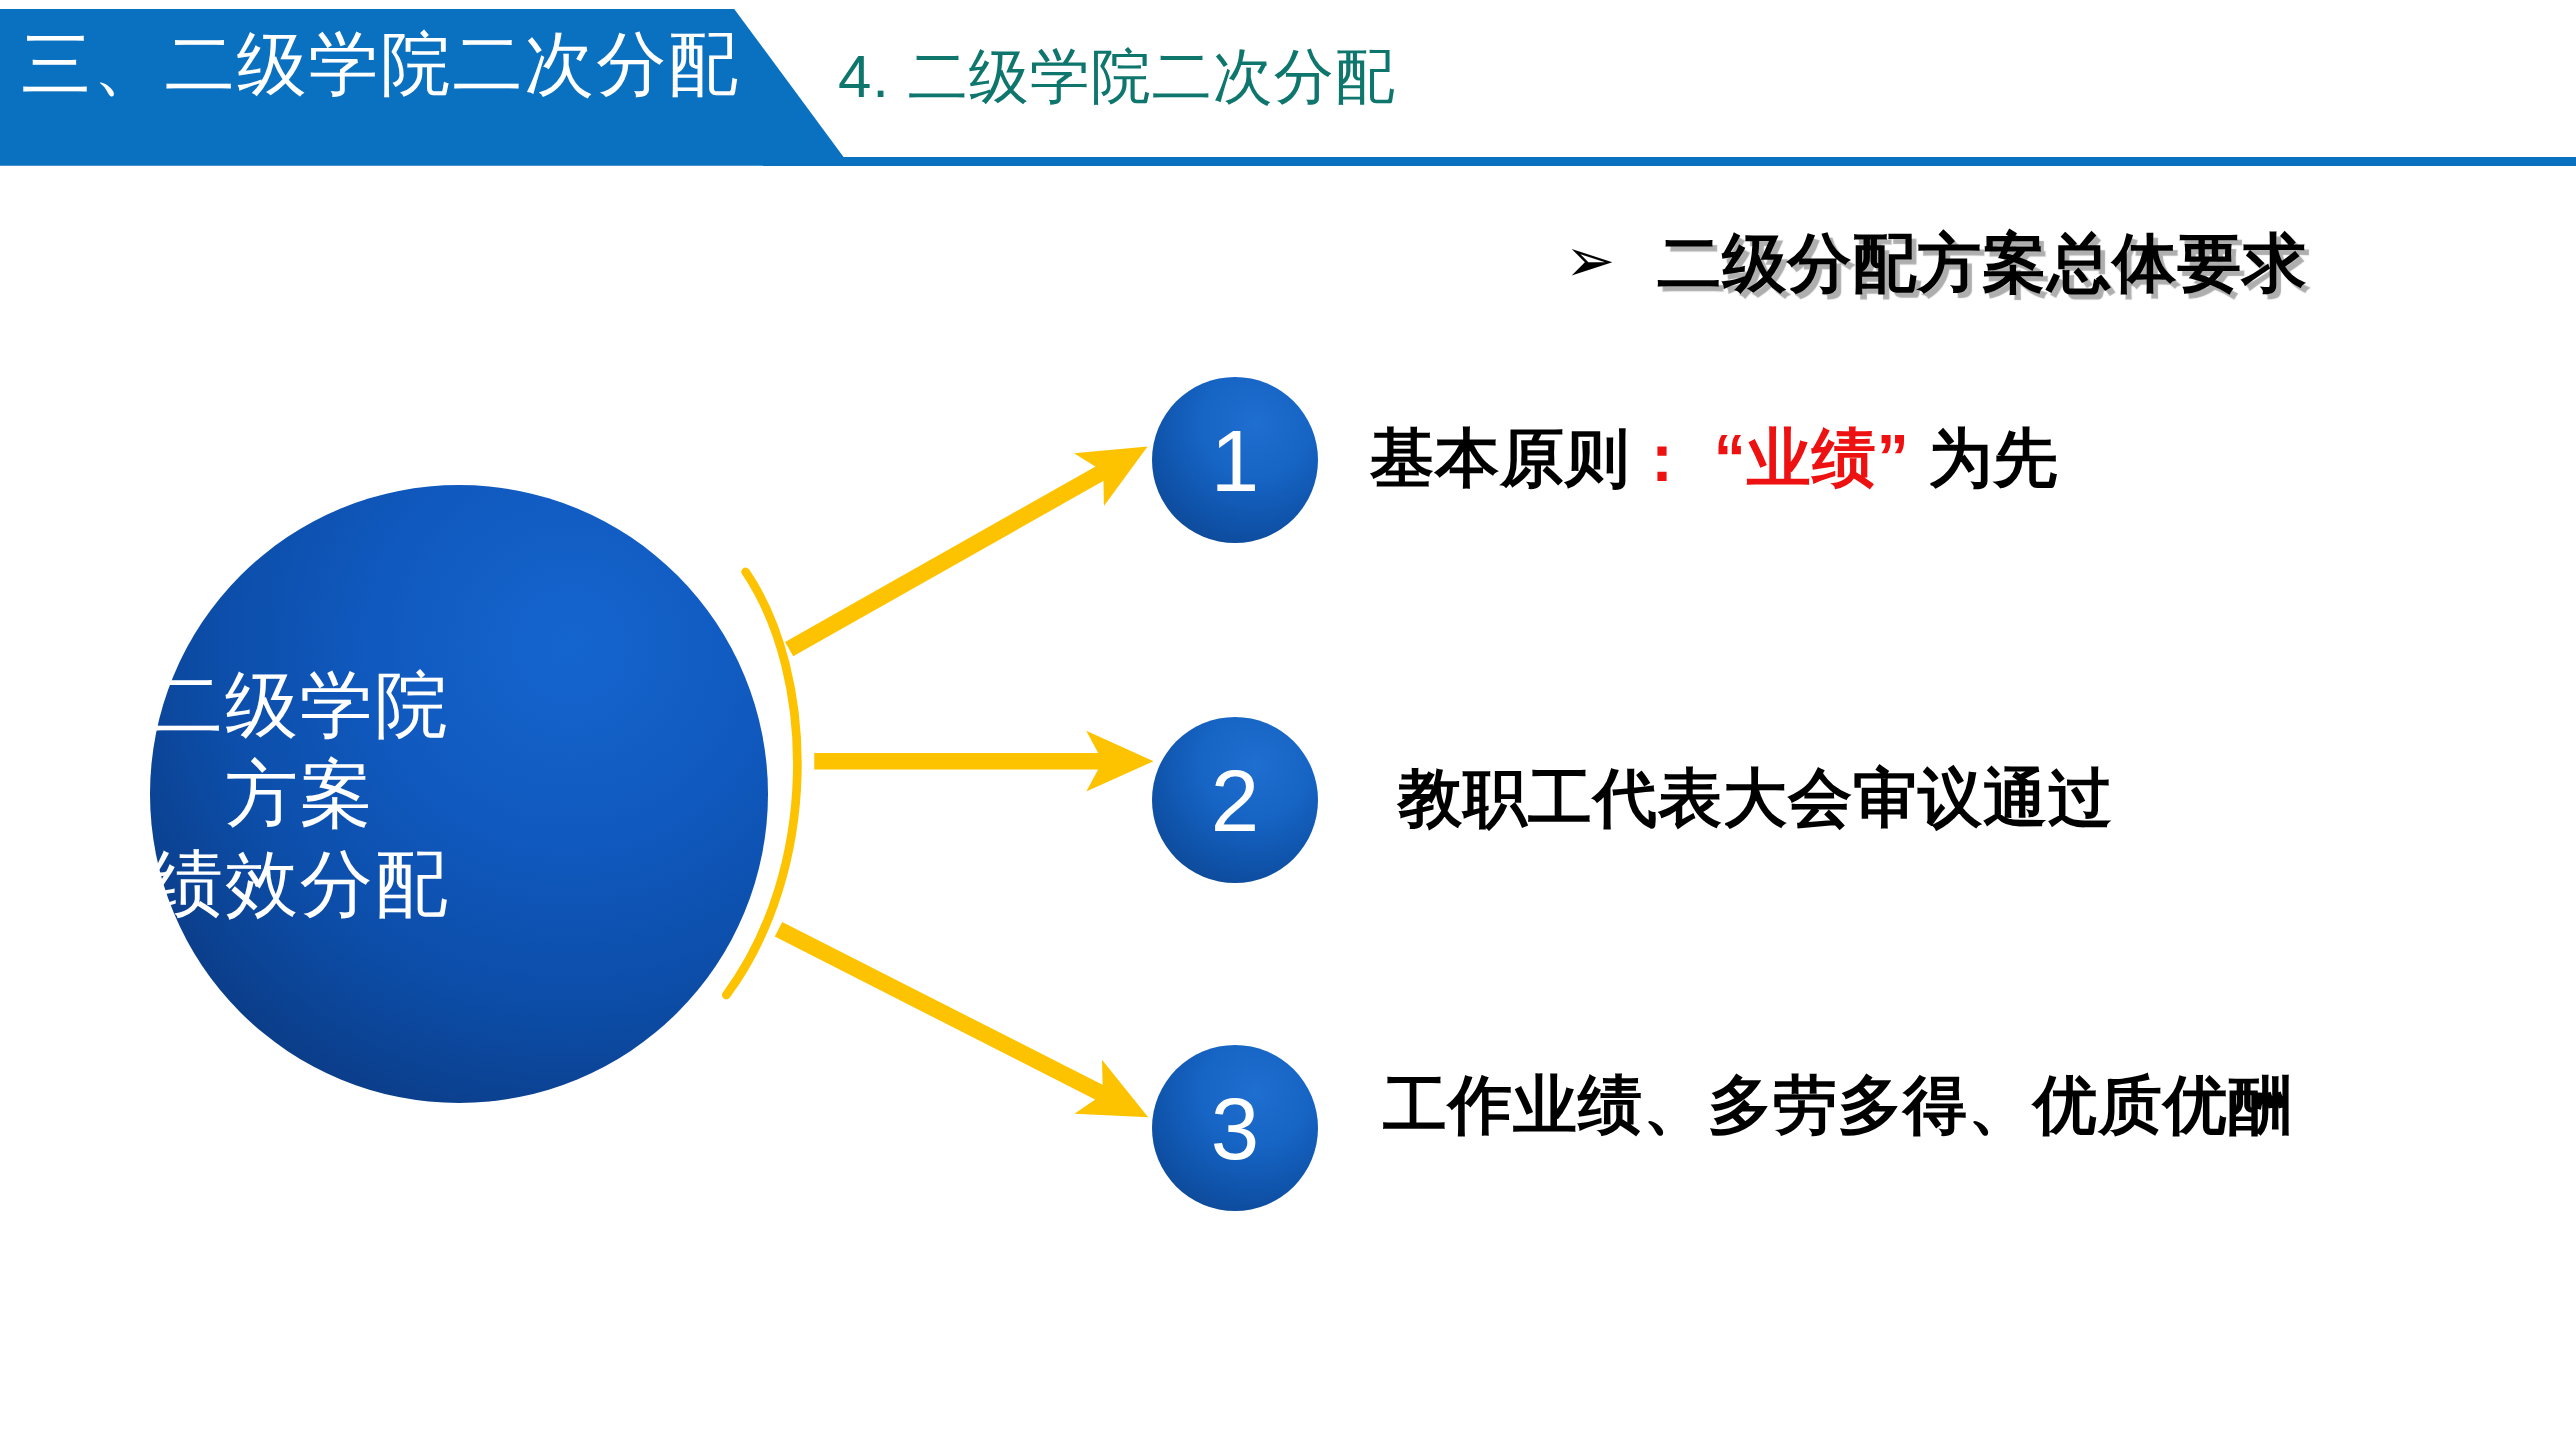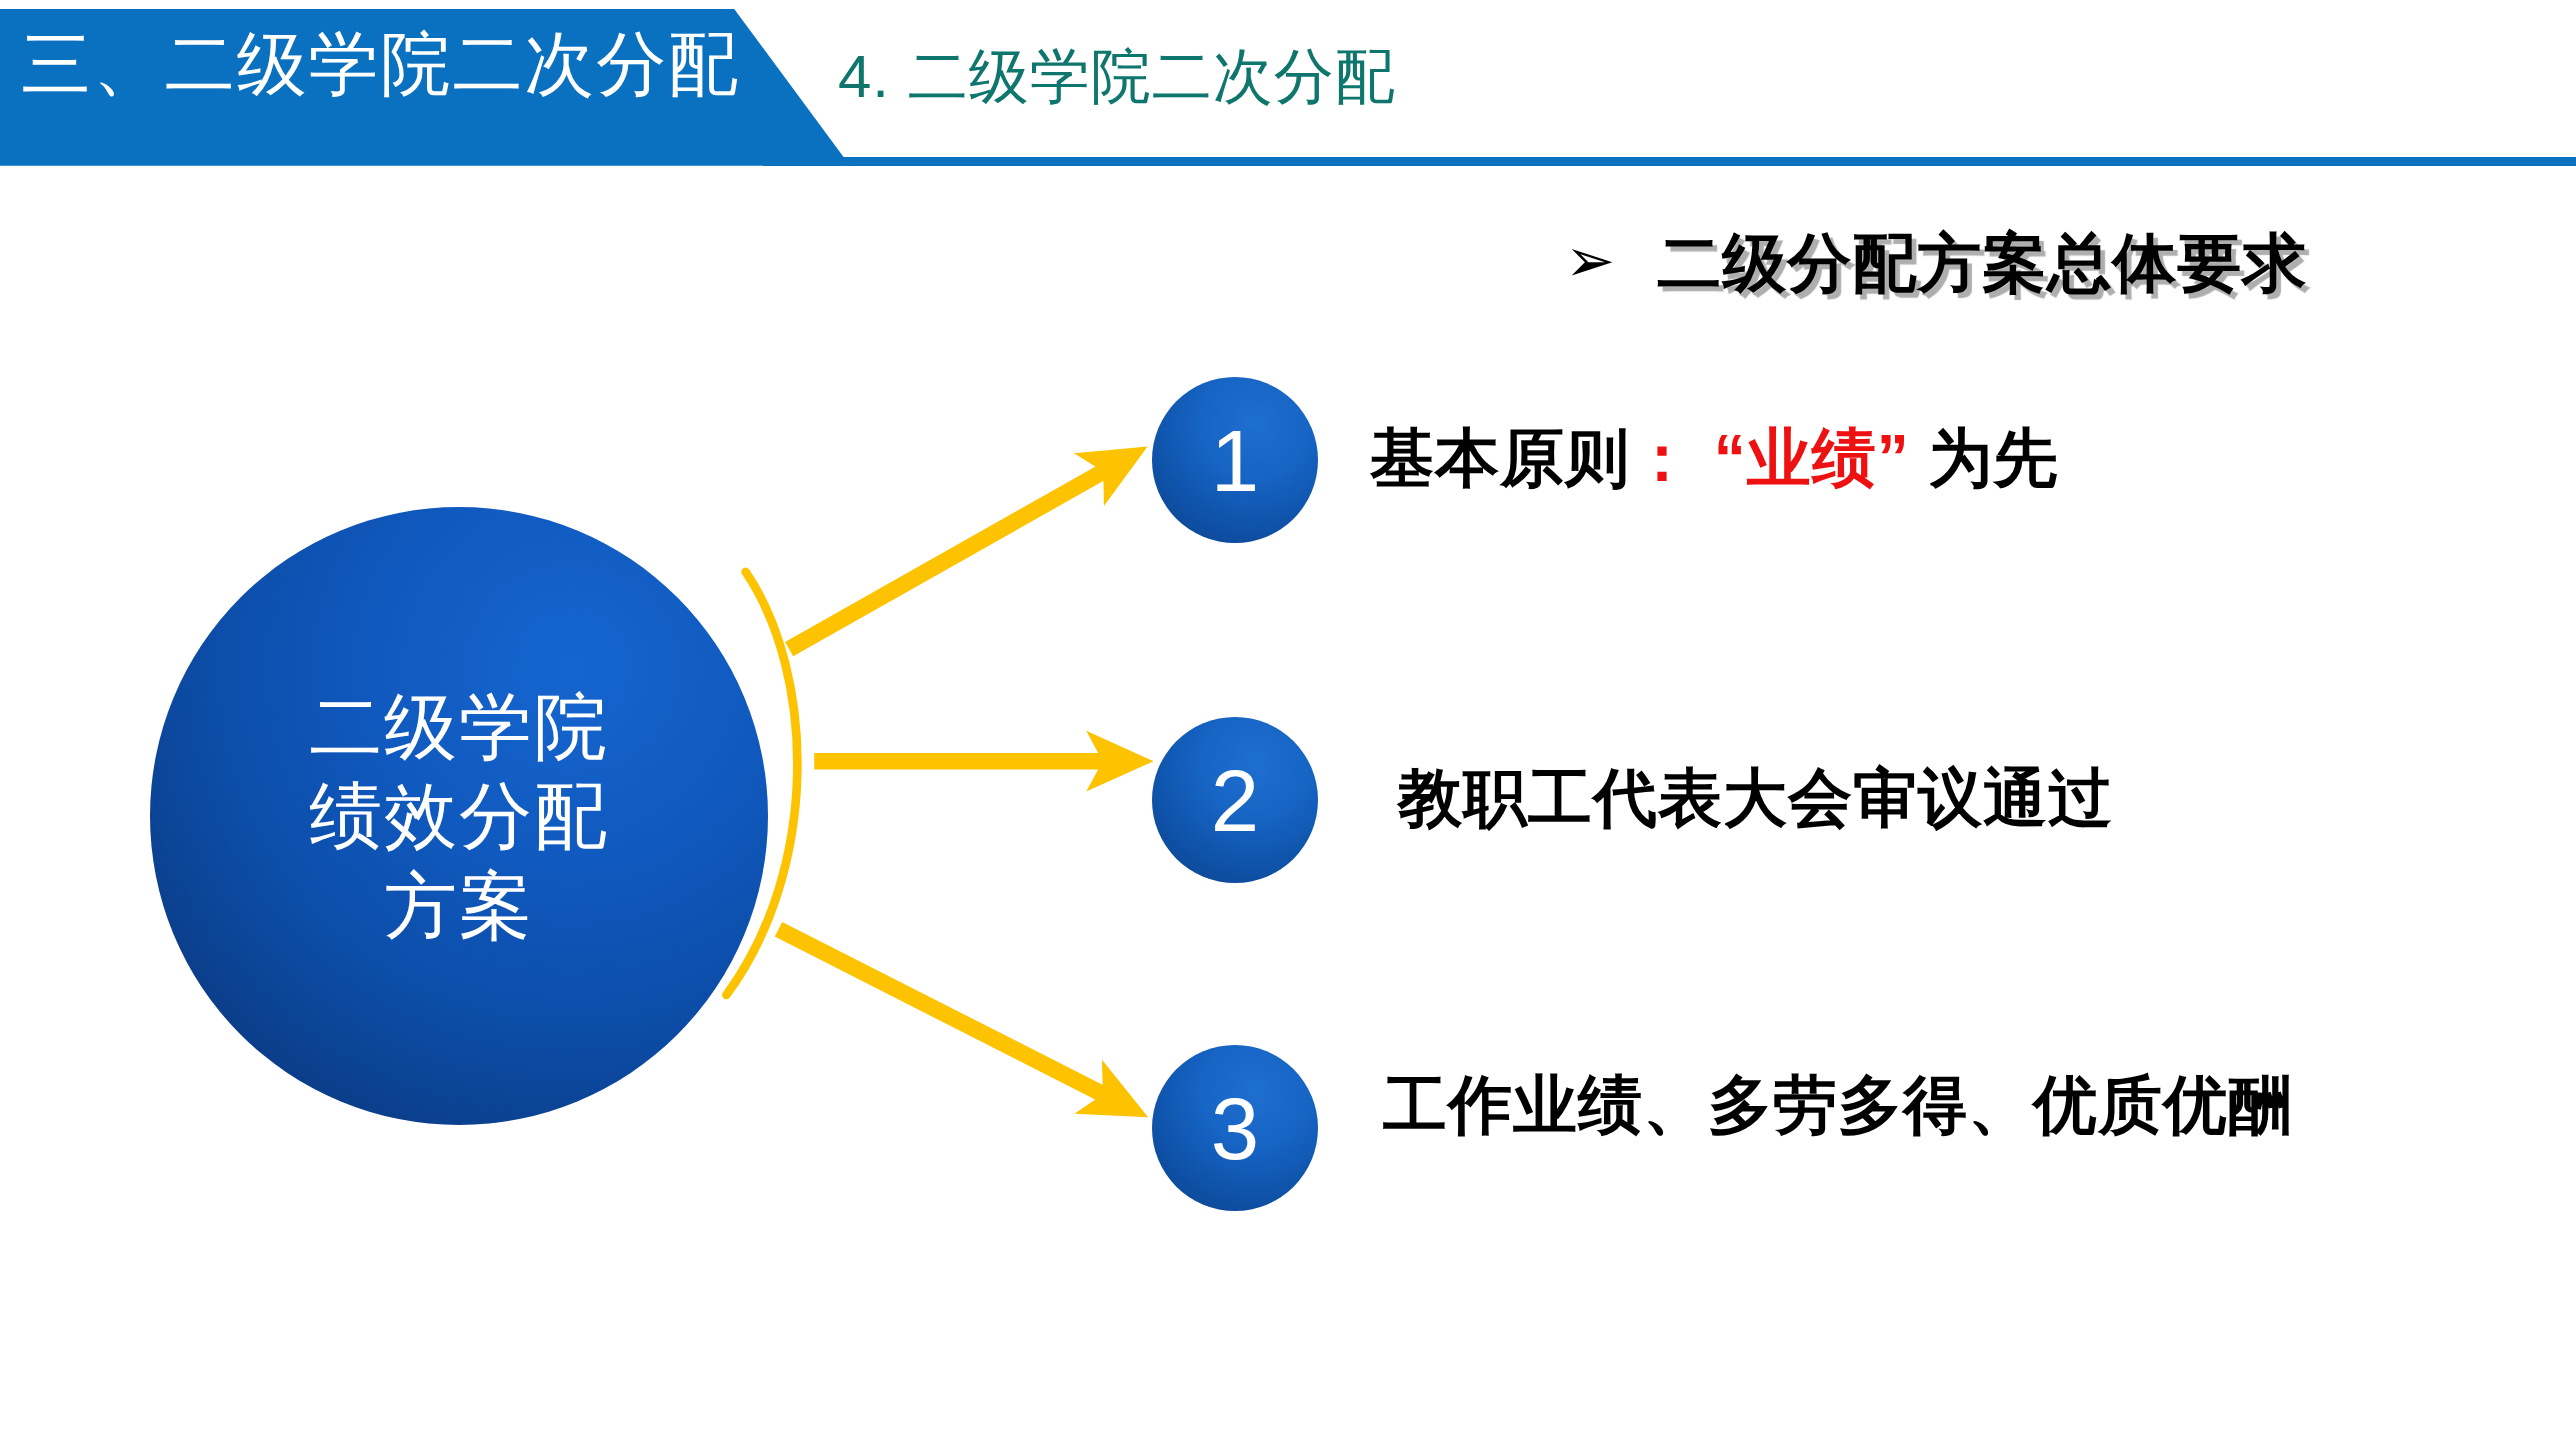--- a/index.html
+++ b/index.html
@@ -86,28 +86,27 @@
     font-weight: bold;
     color: #000000;
     letter-spacing: 1px;
     text-shadow: 4.8px 4.8px 1px rgba(160,160,160,0.85);
   }
 
   
   #hub-circle {
     position: absolute;
     left: 150px;
-    top: 507px;
+    top: 485px;
     width: 618px;
     height: 618px;
     border-radius: 50%;
     background: radial-gradient(circle at 68% 26%, #1565cf 0%, #1059be 32%, #0c4da8 58%, #0b3c86 82%, #0a336f 100%);
     display: flex;
     align-items: center;
-    justify-content: center;
     z-index: 4;
   }
   #hub-label {
     color: #ffffff;
     font-size: 73px;
     line-height: 1.22;
     text-align: center;
     letter-spacing: 1.9px;
     font-weight: 400;
   }
@@ -187,22 +186,22 @@
     <path d="M 817,672 L 1160,478" fill="none" stroke="#fdc300" stroke-width="17" stroke-linecap="butt" marker-end="url(#arrowhead)"></path>
 
     <path d="M 843,788 L 1162,788" fill="none" stroke="#fdc300" stroke-width="17" stroke-linecap="butt" marker-end="url(#arrowhead)"></path>
 
     <path d="M 806,962 L 1160,1142" fill="none" stroke="#fdc300" stroke-width="17" stroke-linecap="butt" marker-end="url(#arrowhead)"></path>
   </svg>
 
   <div id="hub-circle">
     <div id="hub-label">
       <div>二级学院</div>
+      <div>方案</div>
       <div>绩效分配</div>
-      <div>方案</div>
     </div>
   </div>
 
   <div class="node-circle" id="node-1">
     <span class="node-number">1</span>
   </div>
   <div class="node-text" id="node-text-1">
     <span>基本原则</span><span class="accent-red">：</span><span> </span><span class="accent-red">“业绩”</span><span> 为先</span>
   </div>
 

